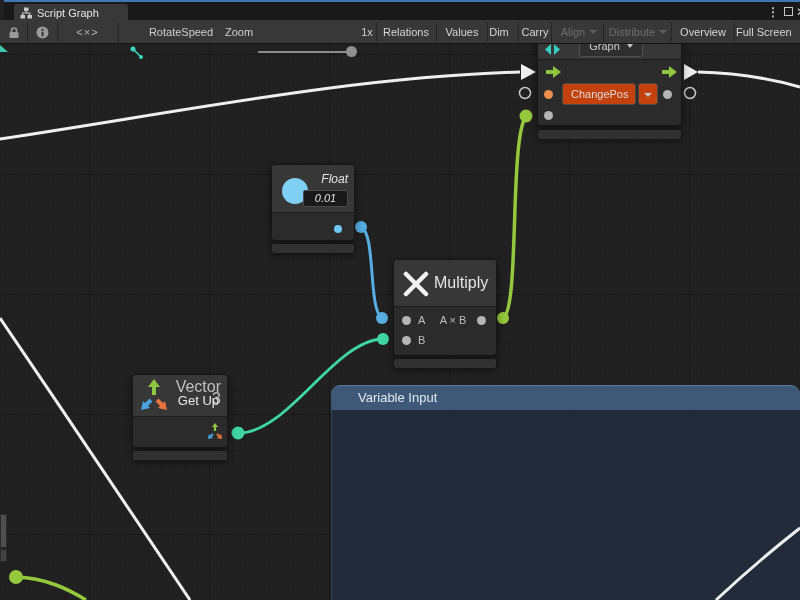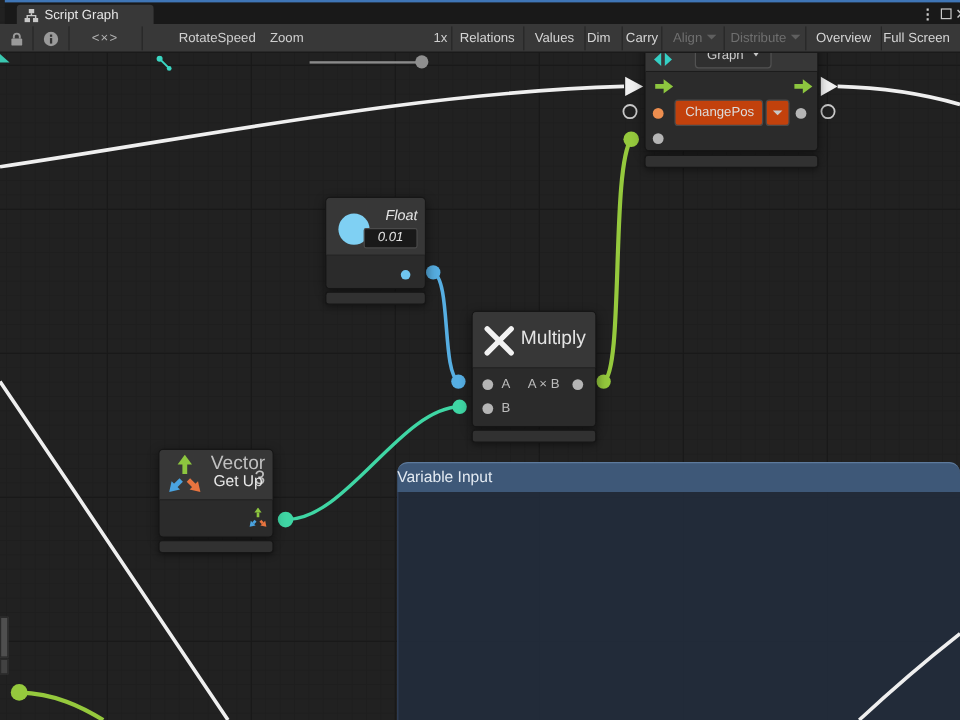--- a/index.html
+++ b/index.html
@@ -65,21 +65,21 @@
 </head>
 <body>
 
 <div id="stage">
 
   <div id="canvas"></div>
 
   <div style="position:absolute; left:331px; top:385px; width:469px; height:215px; z-index:3; border-radius:9px 9px 0 0;">
     <div style="position:absolute; left:0; top:0; width:469px; height:25px; background:#3e5878;
                 border-radius:9px 9px 0 0; border-top:1px solid #5d7a9c; color:#e3eaf2; font-size:13px;
-                line-height:24px; padding-left:0;">
+                line-height:24px; padding-left:27px;">
       <span>Variable Input</span>
     </div>
     <div style="position:absolute; left:0; top:25px; width:469px; height:190px;
                 background:rgba(34,44,59,0.93); border-left:1px solid #31415a;"></div>
   </div>
 
   <svg id="wires" width="800" height="600">
 
     <path d="M 0 139 C 180 112, 350 77, 520 72" stroke="#efefef" stroke-width="3" fill="none"></path>
     <path d="M 698 72 C 738 73, 772 79, 800 87" stroke="#efefef" stroke-width="3" fill="none"></path>

